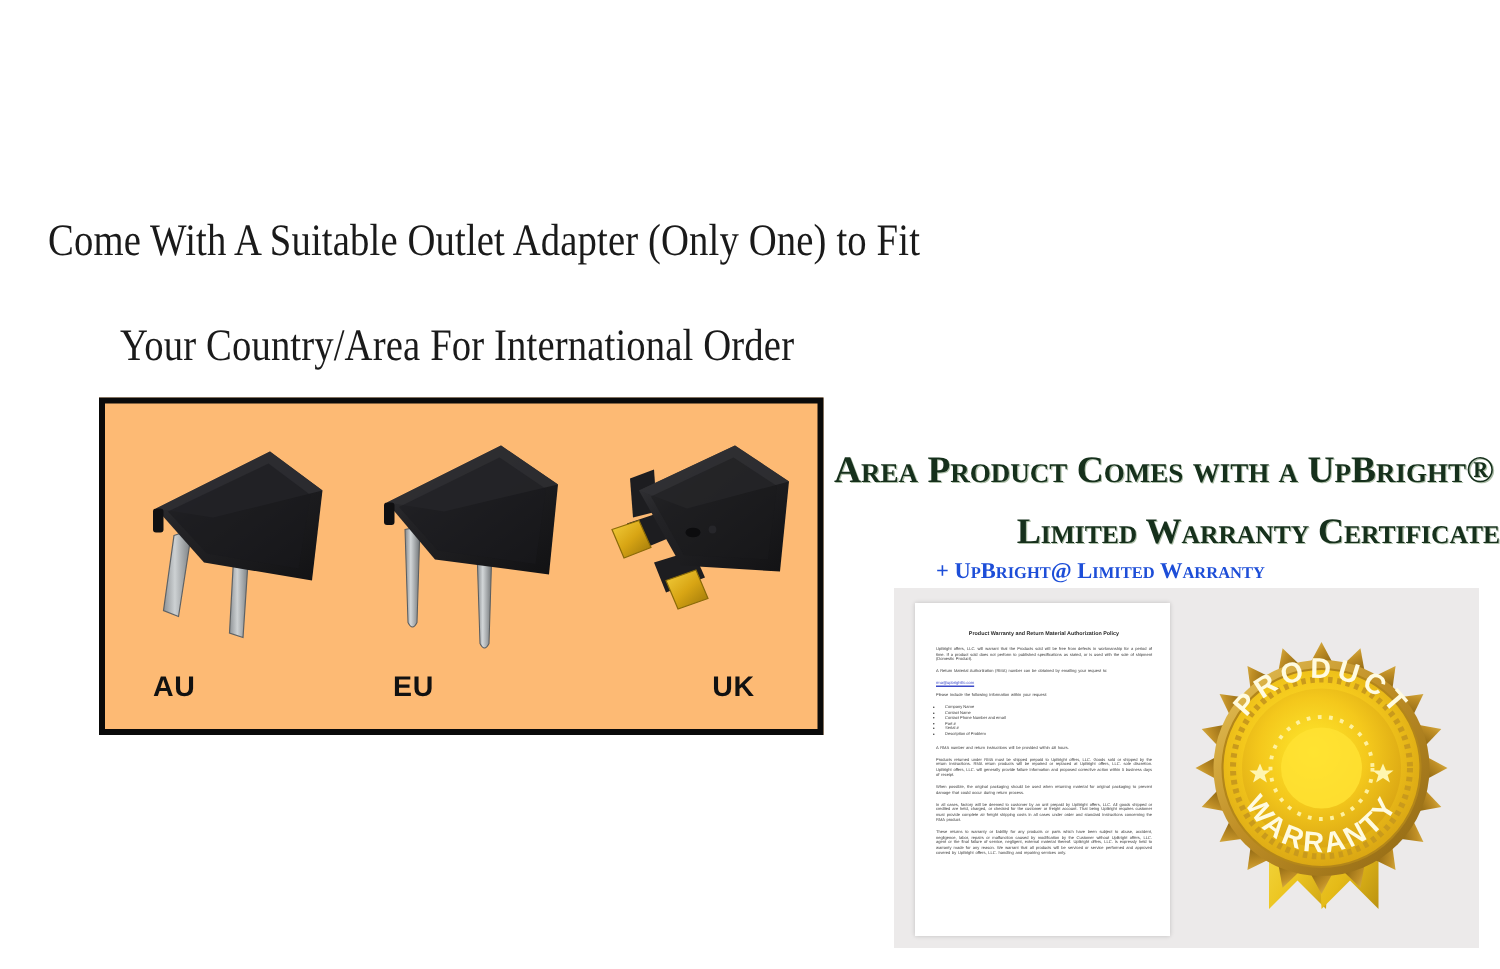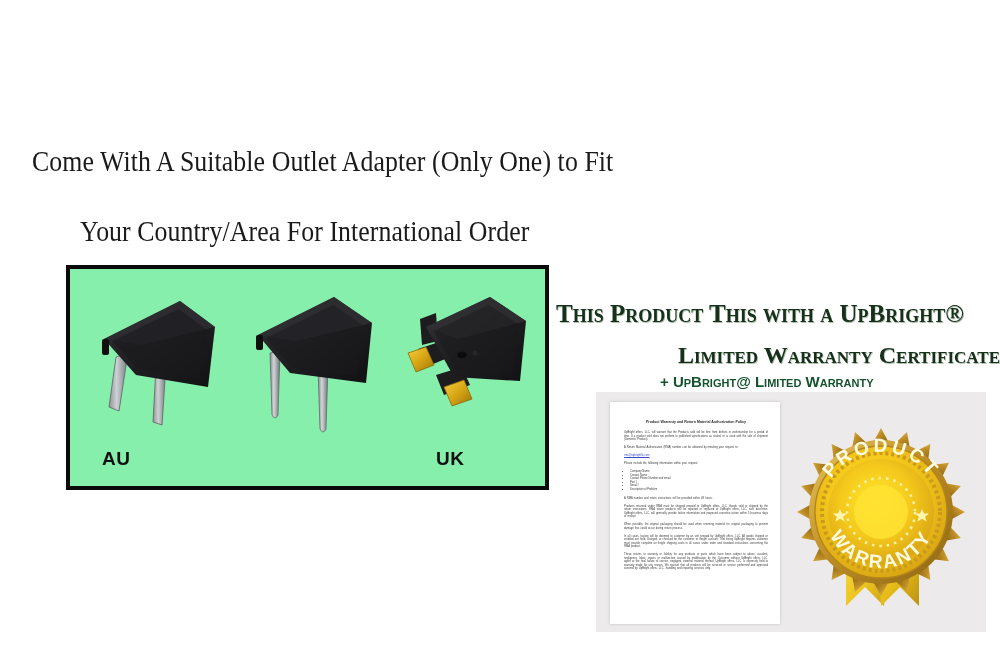--- a/index.html
+++ b/index.html
@@ -37,21 +37,21 @@
   .headline-line-2 { margin-left: 80px; margin-top: 36px; }
 
   
   .adapter-panel {
     position: absolute;
     left: 66px;
     top: 265px;
     width: 483px;
     height: 225px;
     border: 4px solid #0a0a0a;
-    background: #86efac;
+    background: #fdba74;
     box-sizing: border-box;
   }
   .plug-row {
     position: relative;
     width: 100%;
     height: 100%;
   }
   .plug-cell {
     position: absolute;
     top: 0;
@@ -75,21 +75,21 @@
     width: 150px;
     text-align: center;
     font-family: "Liberation Sans", sans-serif;
     font-weight: bold;
     font-size: 19px;
     color: #111111;
     letter-spacing: 0.5px;
   }
   .plug-cell.au .plug-label { text-align: left; padding-left: 18px; box-sizing: border-box; }
   .plug-cell.eu .plug-label { text-align: left; padding-left: 22px; box-sizing: border-box; }
-  .plug-cell.uk .plug-label { text-align: left; padding-left: 44px; box-sizing: border-box; }
+  .plug-cell.uk .plug-label { text-align: center; padding-left: 44px; box-sizing: border-box; }
 
   
   .warranty-block {
     position: absolute;
     left: 540px;
     top: 300px;
     width: 460px;
   }
   .warranty-head {
     font-family: "Liberation Serif", serif;
@@ -103,26 +103,26 @@
     font-size: 25px;
     margin-left: 16px;
   }
   .warranty-head-2 {
     font-size: 24px;
     margin-left: 60px;
     margin-top: 14px;
     text-align: right;
   }
   .warranty-sub {
-    font-family: Liberation Sans, sans-serif;
+    font-family: Liberation Serif, serif;
     font-variant: small-caps;
     font-weight: bold;
     font-size: 15px;
-    color: #14532d;
-    margin-left: 120px;
+    color: #1d4ed8;
+    margin-left: 84px;
     margin-top: 4px;
     white-space: nowrap;
   }
 
   
   .cert-wrap {
     position: absolute;
     left: 596px;
     top: 392px;
     width: 390px;
@@ -257,20 +257,21 @@
 
           <path d="M30,70 L40,68 L38,132 Q35,138 32,132 Z" fill="url(#euPin)" stroke="#5a5e61" stroke-width="0.7"></path>
           <path d="M78,84 L88,82 L86,146 Q83,152 80,146 Z" fill="url(#euPin)" stroke="#5a5e61" stroke-width="0.7"></path>
 
           <path d="M18,52 L94,14 L132,40 L126,100 L50,90 Z" fill="url(#euBody)"></path>
           <path d="M18,52 L94,14 L132,40 L56,58 Z" fill="#2f2f33" opacity="0.85"></path>
           <path d="M26,55 L93,22 L124,43 L117,93 L52,84 Z" fill="#1a1a1d" opacity="0.5"></path>
           <rect x="16" y="52" width="7" height="15" rx="2" fill="#0f0f11"></rect>
         </svg>
       </div>
+      <div class="plug-label">EU</div>
     </div>
 
     <div class="plug-cell uk">
       <div class="plug-art">
         <svg viewBox="0 0 150 150" xmlns="http://www.w3.org/2000/svg">
           <defs>
             <linearGradient id="ukBody" x1="0" y1="0" x2="1" y2="1">
               <stop offset="0%" stop-color="#3c3c40"></stop>
               <stop offset="35%" stop-color="#232326"></stop>
               <stop offset="100%" stop-color="#121214"></stop>
@@ -297,21 +298,21 @@
           <circle cx="83" cy="70" r="2.6" fill="#26262a"></circle>
         </svg>
       </div>
       <div class="plug-label">UK</div>
     </div>
 
   </div>
 </div>
 
 <div class="warranty-block">
-  <div class="warranty-head warranty-head-1">This Product This with a UpBright®</div>
+  <div class="warranty-head warranty-head-1">Area Product Comes with a UpBright®</div>
   <div class="warranty-head warranty-head-2">Limited Warranty Certificate</div>
   <div class="warranty-sub">+ UpBright@ Limited Warranty</div>
 </div>
 
 <div class="cert-wrap">
   <div class="cert-backdrop"></div>
 
   <div class="cert-page">
     <div class="cert-inner">
       <div class="cert-title">Product Warranty and Return Material Authorization Policy</div>

